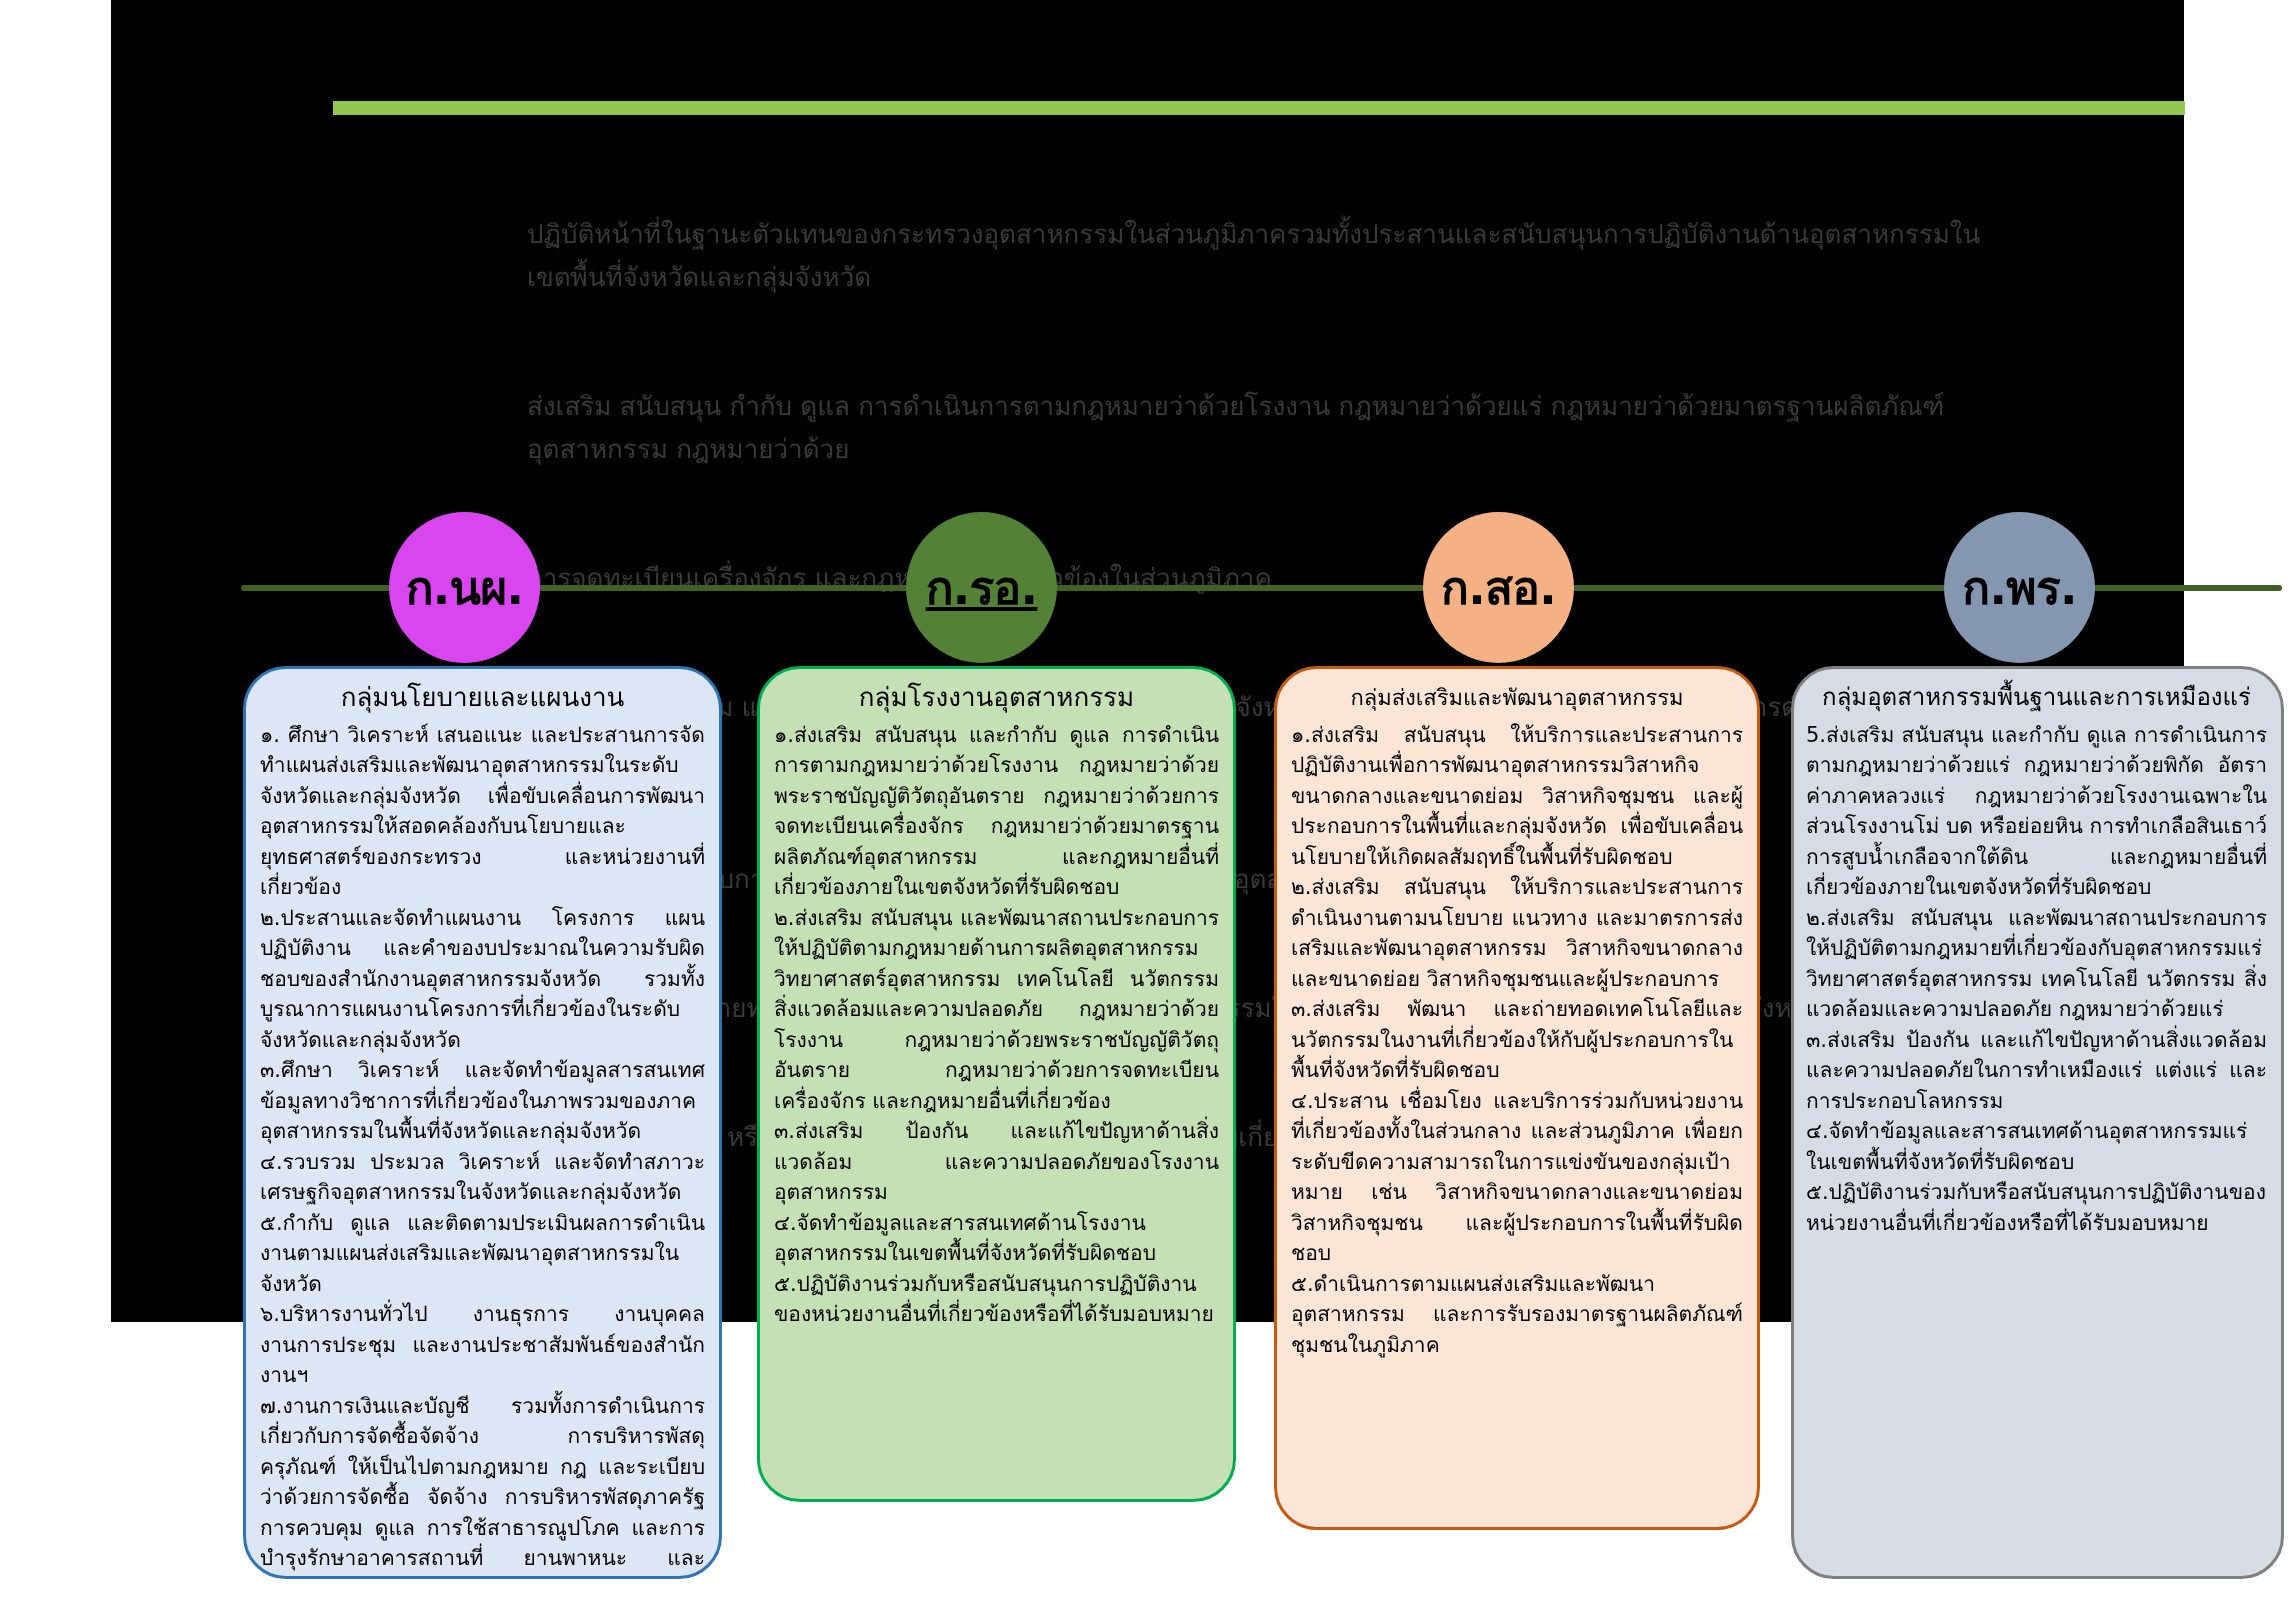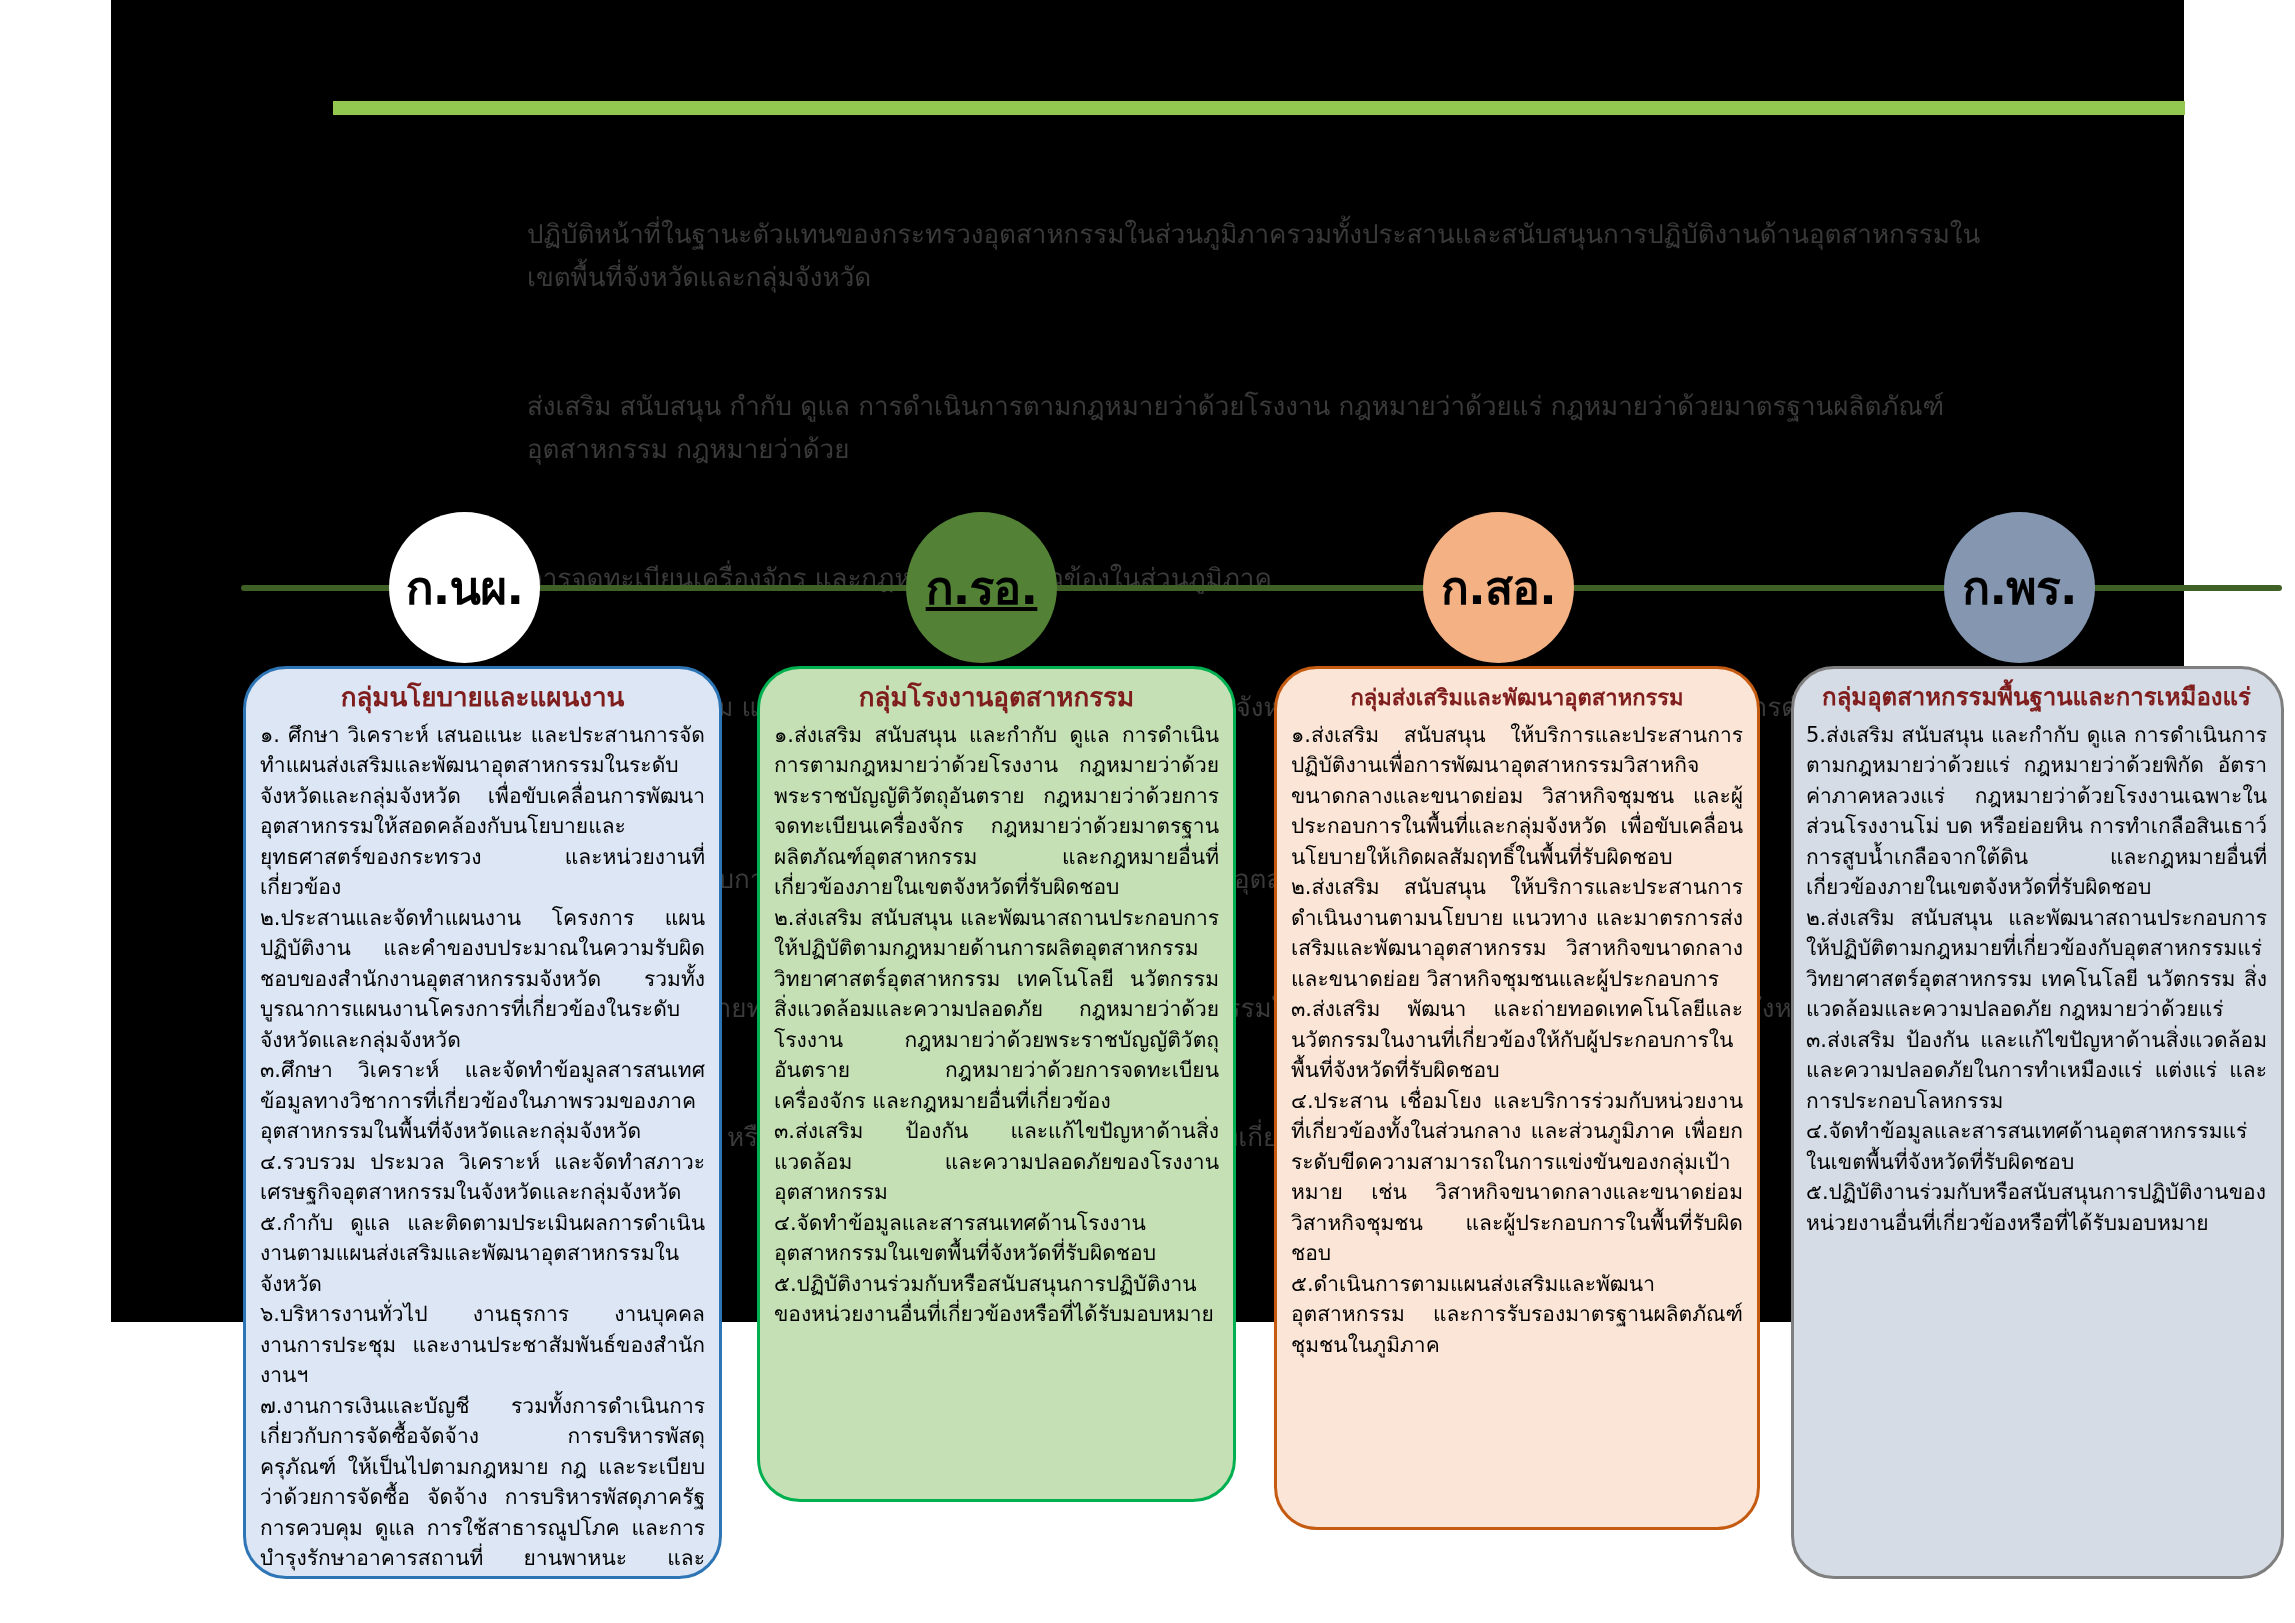--- a/index.html
+++ b/index.html
@@ -65,41 +65,41 @@
     border-radius: 50%;
     display: flex;
     align-items: center;
     justify-content: center;
     color: #000000;
     font-size: 46px;
     font-weight: bold;
     font-family: "DejaVu Sans", sans-serif;
     letter-spacing: -0.7px;
   }
-  #circle-1 { left: 278px;  top: 512px; background: #ffffff; text-align: center; }
+  #circle-1 { left: 278px;  top: 512px; background: #d946ef; text-align: center; }
   #circle-2 { left: 795px; top: 512px; background: #538135; text-decoration: underline; }
   #circle-3 { left: 1312px; top: 512px; background: #f4b183; }
   #circle-4 { left: 1833px; top: 512px; background: #8496b0; }
 
   
   .card {
     position: absolute;
     top: 666px;
     border-radius: 43px;
     box-sizing: border-box;
     border-style: solid;
     border-width: 3.5px;
     padding: 9.7px 14px 12.5px 14px;
     overflow: hidden;
   }
   .card-title {
     text-align: center;
     font-size: 26px;
-    font-weight: bold;
-    color: #7f1d1d;
+    font-weight: normal;
+    color: #000000;
     line-height: 37px;
     margin-bottom: 4.2px;
     font-family: "DejaVu Sans", sans-serif;
   }
   .card-body {
     font-size: 21px;
     line-height: 30.5px;
     color: #000000;
     font-family: "DejaVu Sans", sans-serif;
   }

